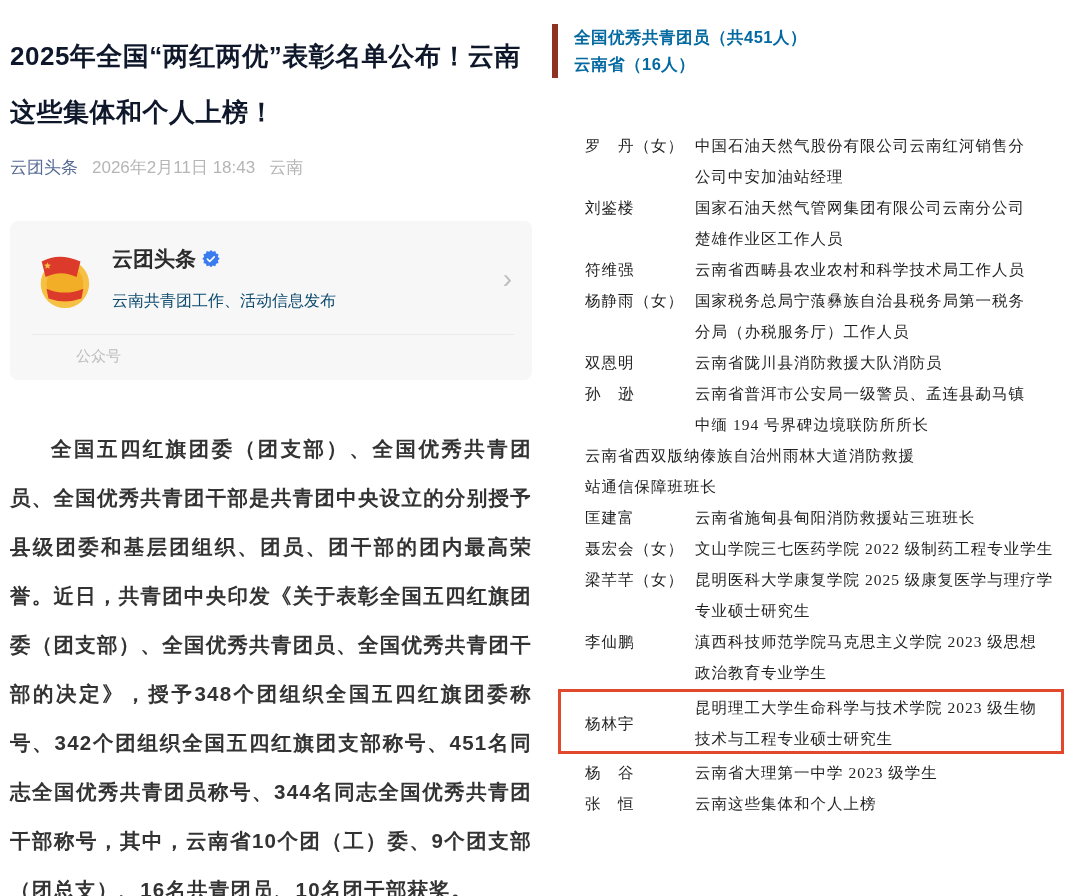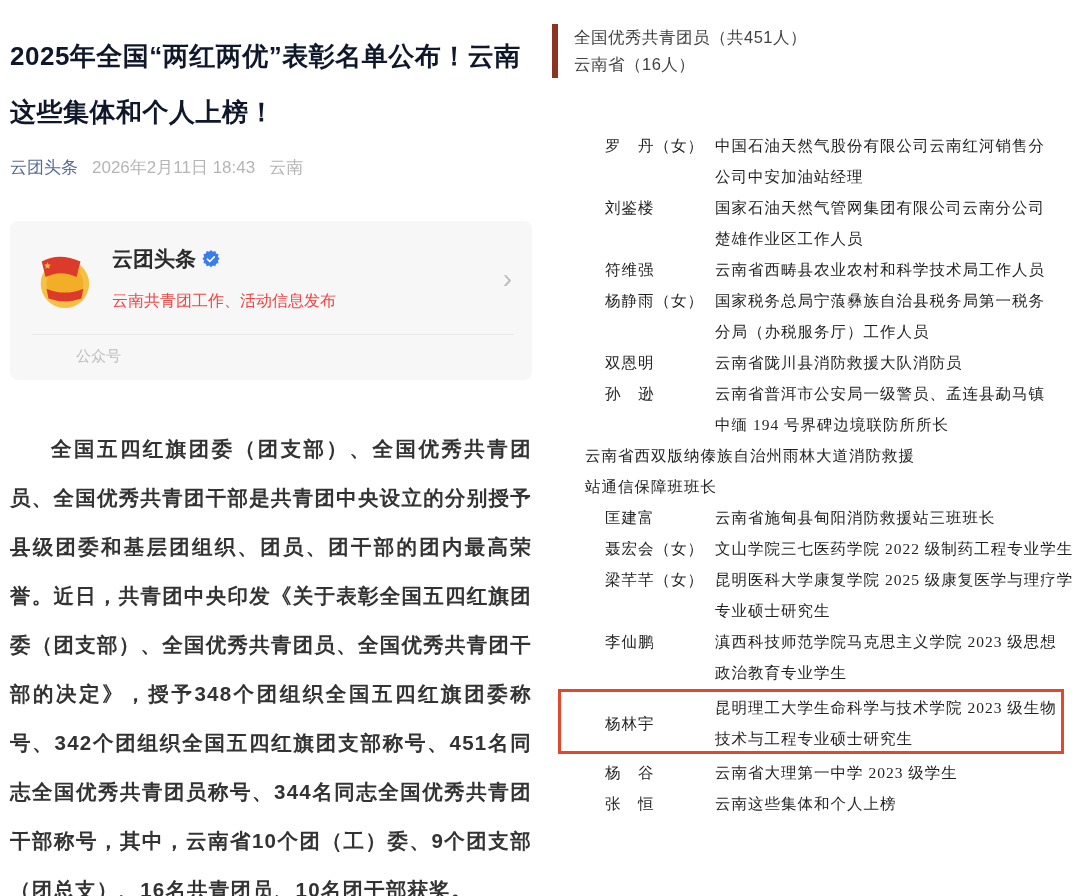--- a/index.html
+++ b/index.html
@@ -20,44 +20,44 @@
   .profile-card {
     margin-top:42px; background:#f7f7f7; border-radius:8px;
     padding:24px 18px 0 22px; position:relative;
   }
   .card-top { display:flex; align-items:center; }
   .avatar { width:62px; height:62px; flex:0 0 62px; margin-right:18px; }
   .card-info { flex:1; }
   .card-name-row { display:flex; align-items:center; gap:6px; }
   .card-name { font-size:21px; font-weight:700; color:#2b2b2b; }
   .verified { width:18px; height:18px; }
-  .card-desc { margin-top:18px; font-size:16px; color:#ef4444; }
+  .card-desc { margin-top:18px; font-size:16px; color:#0c4a6e; }
   .card-chevron { position:absolute; right:20px; top:44px; color:#bdbdbd; font-size:28px; line-height:1; cursor:pointer; }
   .card-divider { border-top:1px solid #e9e9e9; margin-top:22px; }
   .card-footer { padding:12px 0 14px; font-size:15px; color:#bcbcbc;margin-left:44px; }
 
   .article-body { margin-top:44px;font-weight:bold; }
   .article-body p {
     font-size:20.5px; color:#333; line-height:49px; letter-spacing:1.2px;
     text-align:justify; text-indent:2em;
   }
 
   
   .right-col { width:540px; padding:24px 0 0 12px; }
   .honor-heading { border-left:6px solid #8c3324; padding-left:16px; }
   .honor-heading div {
-    font-size:16.5px; font-weight:400; color:#404040; line-height:27px; letter-spacing:0.5px;
+    font-size:16.5px; font-weight:700; color:#0369a1; line-height:27px; letter-spacing:0.5px;
   }
   .honor-list {
     margin-top:52px;
     font-family:"Liberation Serif","DejaVu Serif",serif;
     font-size:15.5px; color:#1f1f1f;
   }
   .entry-row { display:flex; padding-left:33px; position:relative; line-height:31px; }
-  .entry-name { width:110px; flex:0 0 110px; letter-spacing:1px;margin-left:20px; }
+  .entry-name { width:110px; flex:0 0 110px; letter-spacing:1px; }
   .entry-desc { width:380px; white-space:pre-line; letter-spacing:1px; }
   .entry-row.highlighted::after {
     content:""; position:absolute; left:6px; right:16px; top:-3px; bottom:0;
     border:3px solid #e2492c; pointer-events:none;
   }
   .entry-row.highlighted { margin:4px 0 3px;align-items:center; }
 </style>
 </head>
 <body>
 

